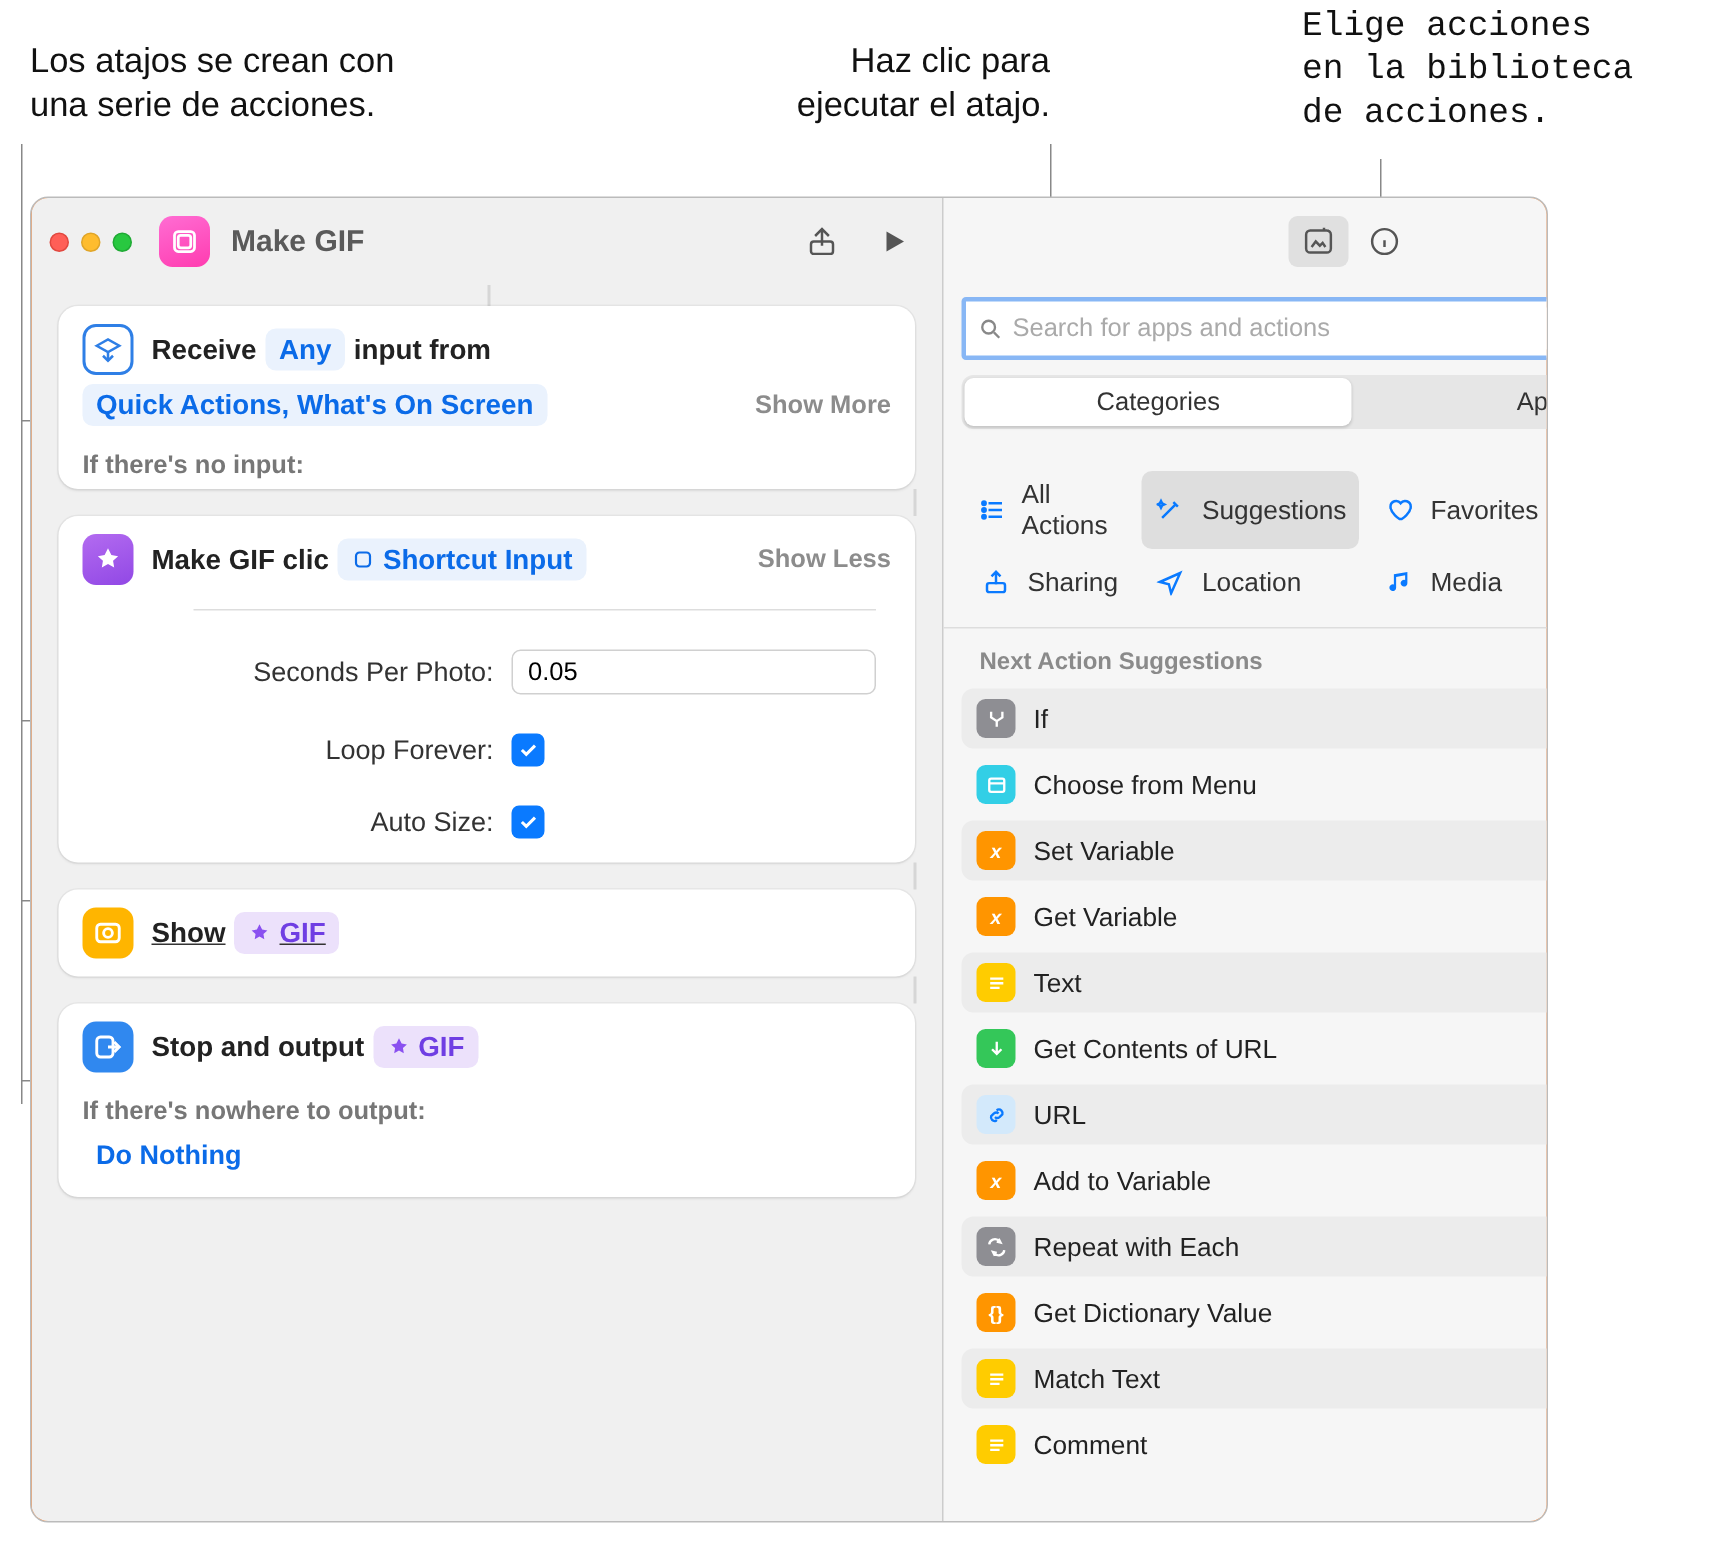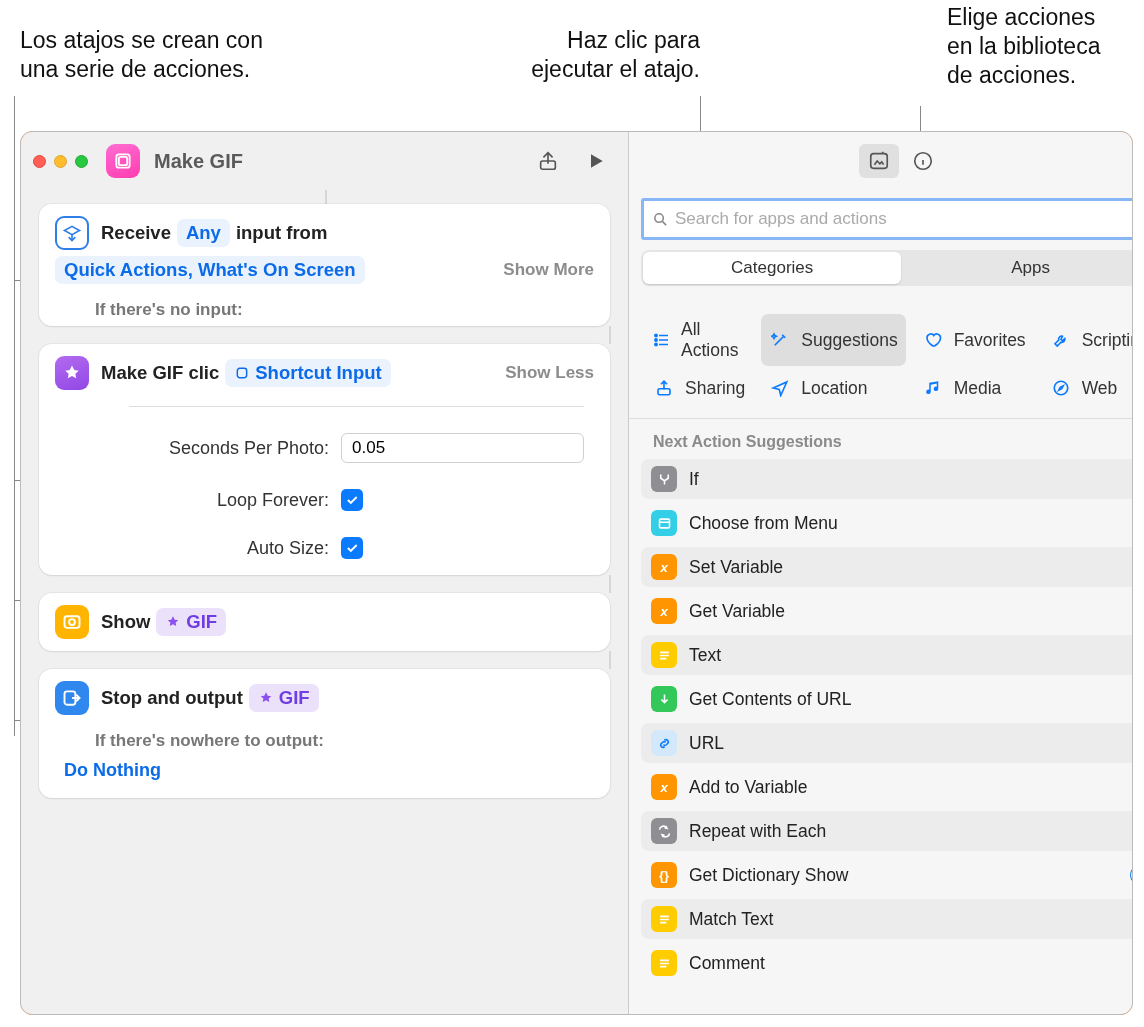--- a/index.html
+++ b/index.html
@@ -25,21 +25,21 @@
   background: #888;
 }
 .callout-line.v { width: 1px; }
 .callout-line.h { height: 1px; }
 
 
 .window {
   position: absolute;
   left: 20px;
   top: 131px;
-  width: 1113px;
+  width: 1012px;
   height: 884px;
   border: 1px solid #bbb;
   border-radius: 12px;
   overflow: hidden;
   background: #f97316;
   display: flex;
 }
 
 .editor-pane {
   width: 740px;
@@ -147,21 +147,21 @@
 
 .show-link {
   margin-left: auto;
   color: #8c8c8c;
   font-weight: 600;
   font-size: 17px;
   cursor: pointer;
 }
 .sub-label {
   padding: 4px 16px 6px;
-  color: #777; font-weight: 600; font-size: 17px; margin-left: 40px;
+  color: #777; font-weight: 600; font-size: 17px;
 }
 .sub-tokens { padding: 0 16px 14px; display: flex; gap: 10px; flex-wrap: wrap; }
 
 .param-area {
   padding: 0 26px 16px 90px;
 }
 .param-row {
   display: flex;
   align-items: center;
   gap: 12px;
@@ -256,21 +256,21 @@
   display:flex; align-items:center; justify-content:center; font-size:14px; font-weight:600;
 }
 </style>
 </head>
 <body>
 
 <div class="callout" style="left:20px; top:26px; white-space:pre-line;">Los atajos se crean con
 una serie de acciones.</div>
 <div class="callout" style="left:470px; top:26px; white-space:pre-line; text-align:right; width:230px;">Haz clic para
 ejecutar el atajo.</div>
-<div class="callout" style="left:947px; top:3px; white-space:pre-line;">Elige acciones
+<div class="callout" style="left:868px; top:3px; white-space:pre-line;font-family:Liberation Mono, monospace;">Elige acciones
 en la biblioteca
 de acciones.</div>
 
 <div class="callout-line v" style="left:14px; top:96px; height:640px;"></div>
 <div class="callout-line h" style="left:14px; top:280px; width:14px;"></div>
 <div class="callout-line h" style="left:14px; top:480px; width:14px;"></div>
 <div class="callout-line h" style="left:14px; top:600px; width:14px;"></div>
 <div class="callout-line h" style="left:14px; top:720px; width:14px;"></div>
 
 <div class="callout-line v" style="left:700px; top:96px; height:46px;"></div>
@@ -367,21 +367,21 @@
               <svg width="14" height="14" viewBox="0 0 24 24" fill="none" stroke="#fff" stroke-width="3.5">
                   <path d="M5 12l5 5L20 7"></path>
                 </svg>
             </div>
           </div>
         </div>
       </div>
 
       <div class="vline" style="height:18px; position:relative; margin:-16px auto 0;"></div>
 
-      <div class="action-card" style="margin-top:0;">
+      <div class="action-card" style="margin-top:0;text-decoration:underline;">
         <div class="action-row">
           <span class="action-icon ic-orange">
             <svg width="20" height="20" viewBox="0 0 24 24" fill="none" stroke="#fff" stroke-width="2.3">
                 <rect x="3" y="5" width="18" height="14" rx="3"></rect>
                 <circle cx="12" cy="12" r="3.5"></circle>
               </svg>
           </span>
           <span>Show</span>
           <span class="token purplebg">
             <span class="tkicon">
@@ -591,21 +591,21 @@
             <svg width="15" height="15" viewBox="0 0 24 24" fill="none" stroke="#fff" stroke-width="2.5">
               <path d="M4 9a6 6 0 0110-4l2 2M20 15a6 6 0 01-10 4l-2-2M14 3l2 4-4-1M10 21l-2-4 4 1"></path>
             </svg>
           </span>
           <span>Repeat with Each</span>
         </div>
         <div class="sug-item">
           <span class="sug-icon si-orange">
             <span style="font-weight:700;">{}</span>
           </span>
-          <span>Get Dictionary Show</span>
+          <span>Get Dictionary Value</span>
           <span class="info-btn">i</span>
         </div>
         <div class="sug-item">
           <span class="sug-icon si-yellow">
             <svg width="15" height="15" viewBox="0 0 24 24" fill="none" stroke="#fff" stroke-width="2.5">
               <path d="M5 7h14M5 12h14M5 17h10"></path>
             </svg>
           </span>
           <span>Match Text</span>
         </div>

